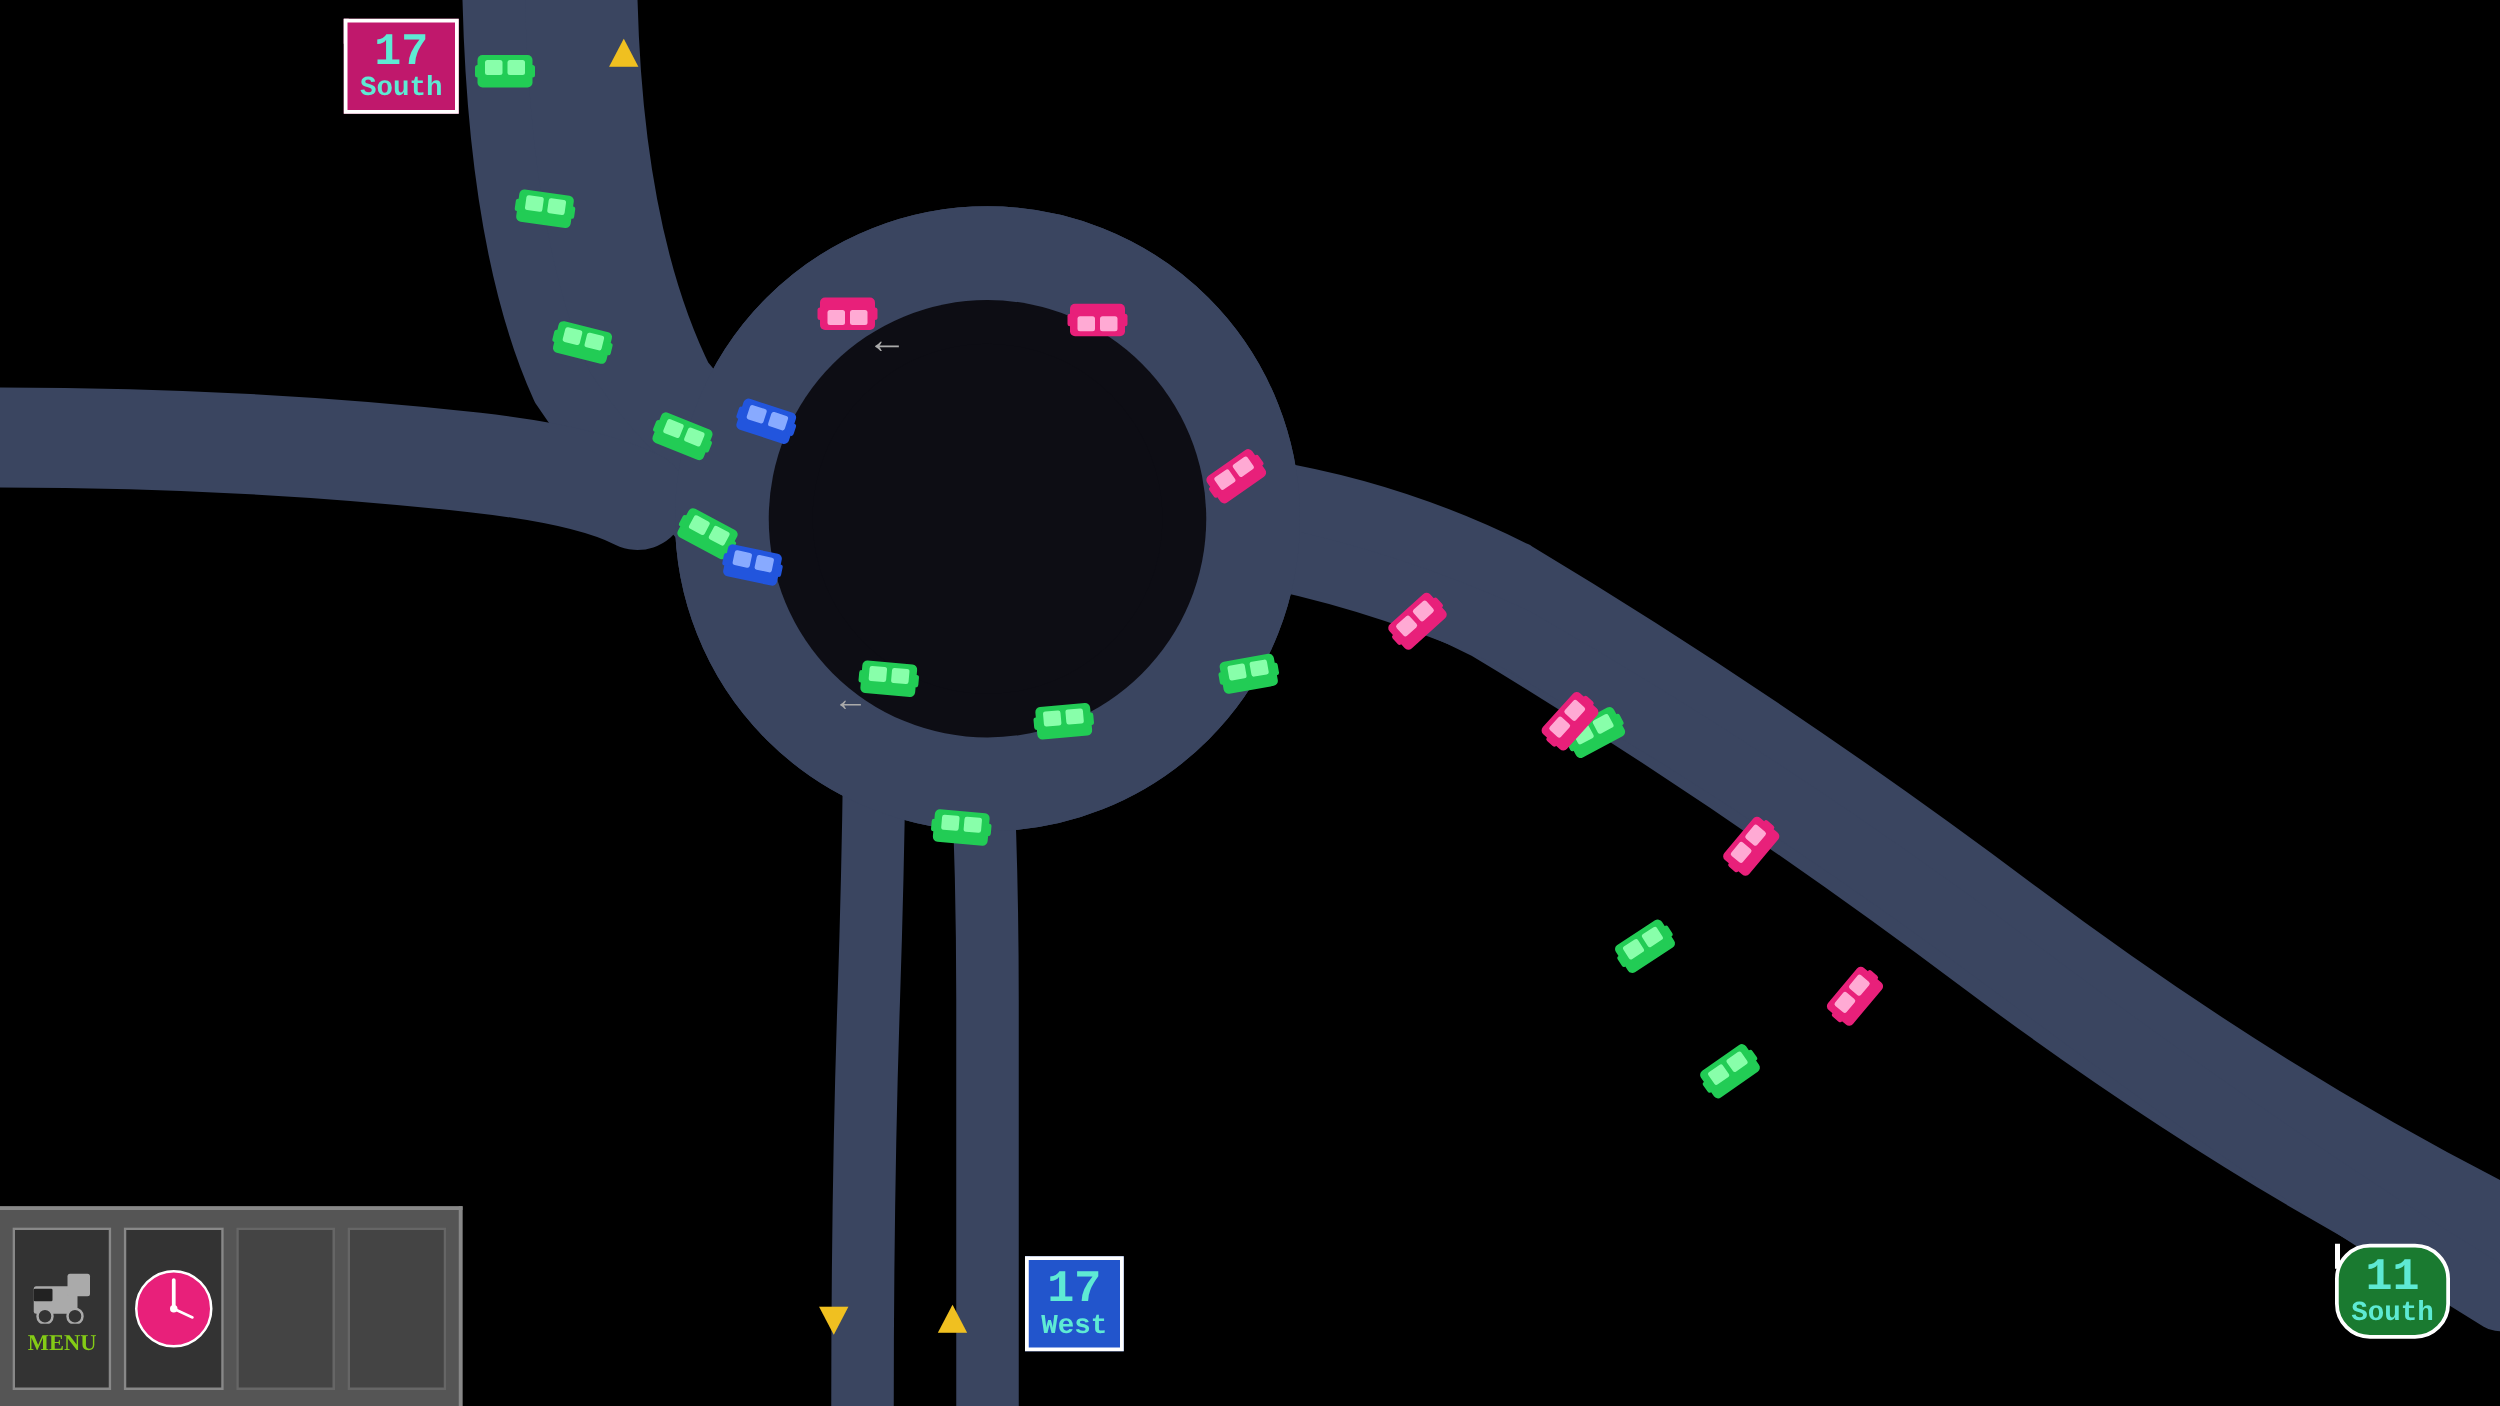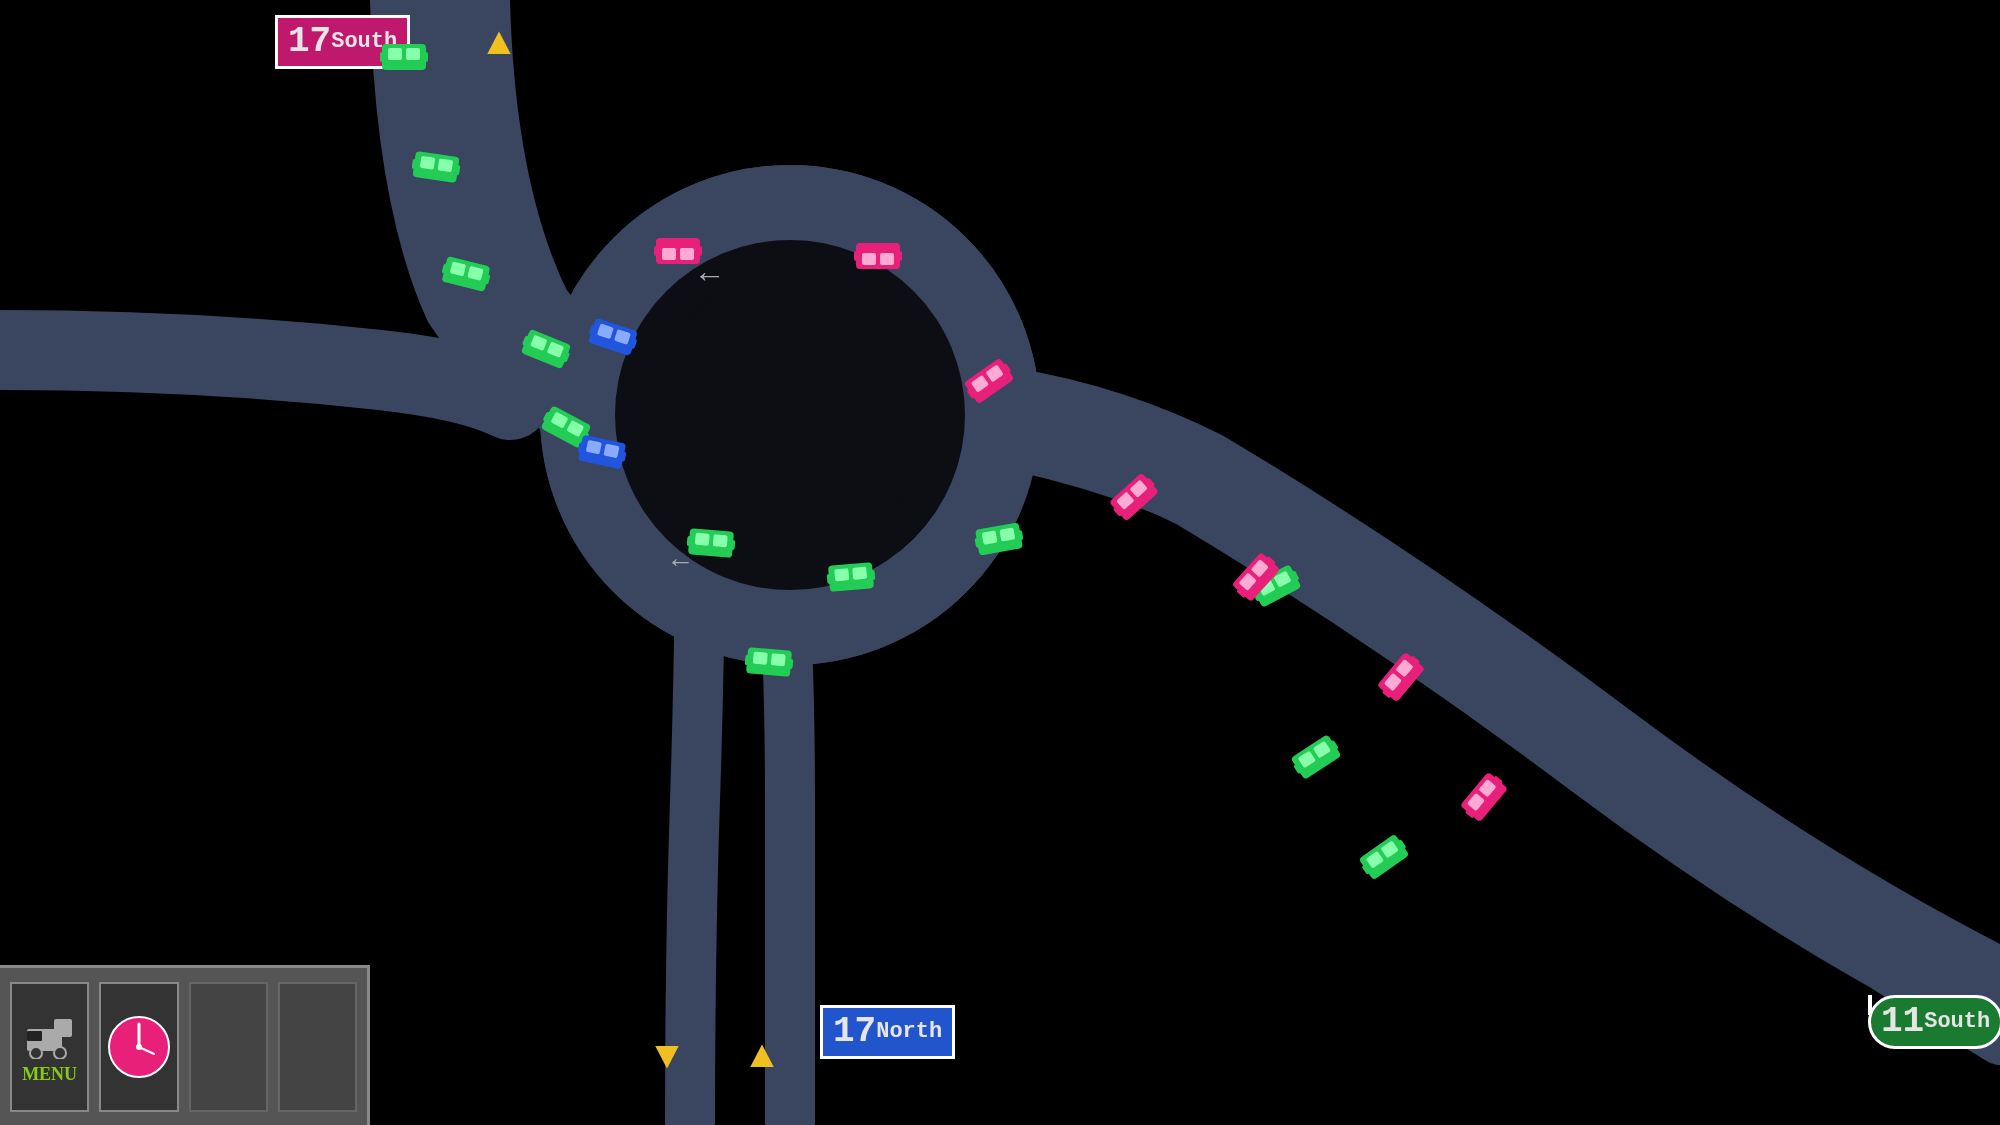--- a/index.html
+++ b/index.html
@@ -24,27 +24,27 @@
       position: absolute;
       top: 0; left: 0;
       width: 2000px;
       height: 1125px;
     }
 
     
     .sign {
       position: absolute;
       display: flex;
-      flex-direction: row;
+      flex-direction: column;
       align-items: center;
       justify-content: center;
       font-family: 'Courier New', monospace;
       font-weight: bold;
       font-size: 28px;
-      color: #e5e5e5;
+      color: #5eead4;
       text-align: center;
       padding: 6px 10px;
       border: 3px solid white;
     }
 
     .sign-pink {
       background: #c0186c;
     }
 
     .sign-blue {
@@ -173,21 +173,21 @@
     <div class="sign sign-pink">
       <span class="sign-number">17</span>
       <span class="sign-direction">South</span>
     </div>
     <div class="sign-post"></div>
   </div>
 
   <div style="position:absolute; left:820px; top:1005px;">
     <div class="sign sign-blue">
       <span class="sign-number">17</span>
-      <span class="sign-direction">North</span>
+      <span class="sign-direction">West</span>
     </div>
     <div class="sign-post"></div>
   </div>
 
   <div style="position:absolute; left:1868px; top:995px;">
     <div class="sign sign-green">
       <span class="sign-number">11</span>
       <span class="sign-direction">South</span>
     </div>
     <div class="sign-post"></div>

